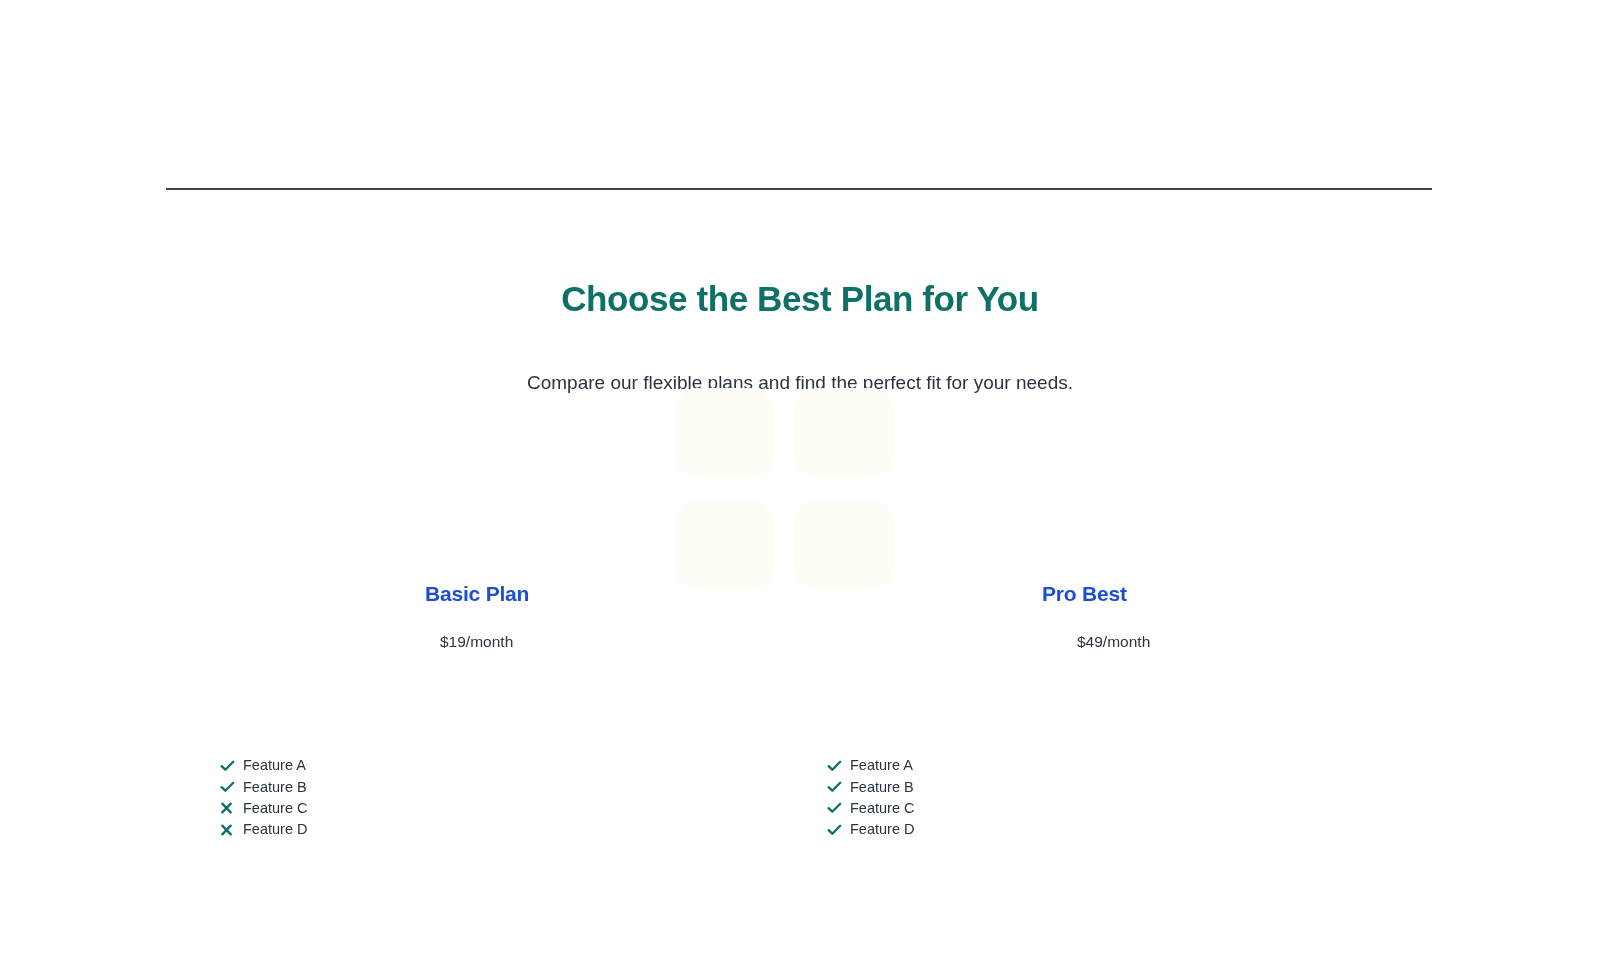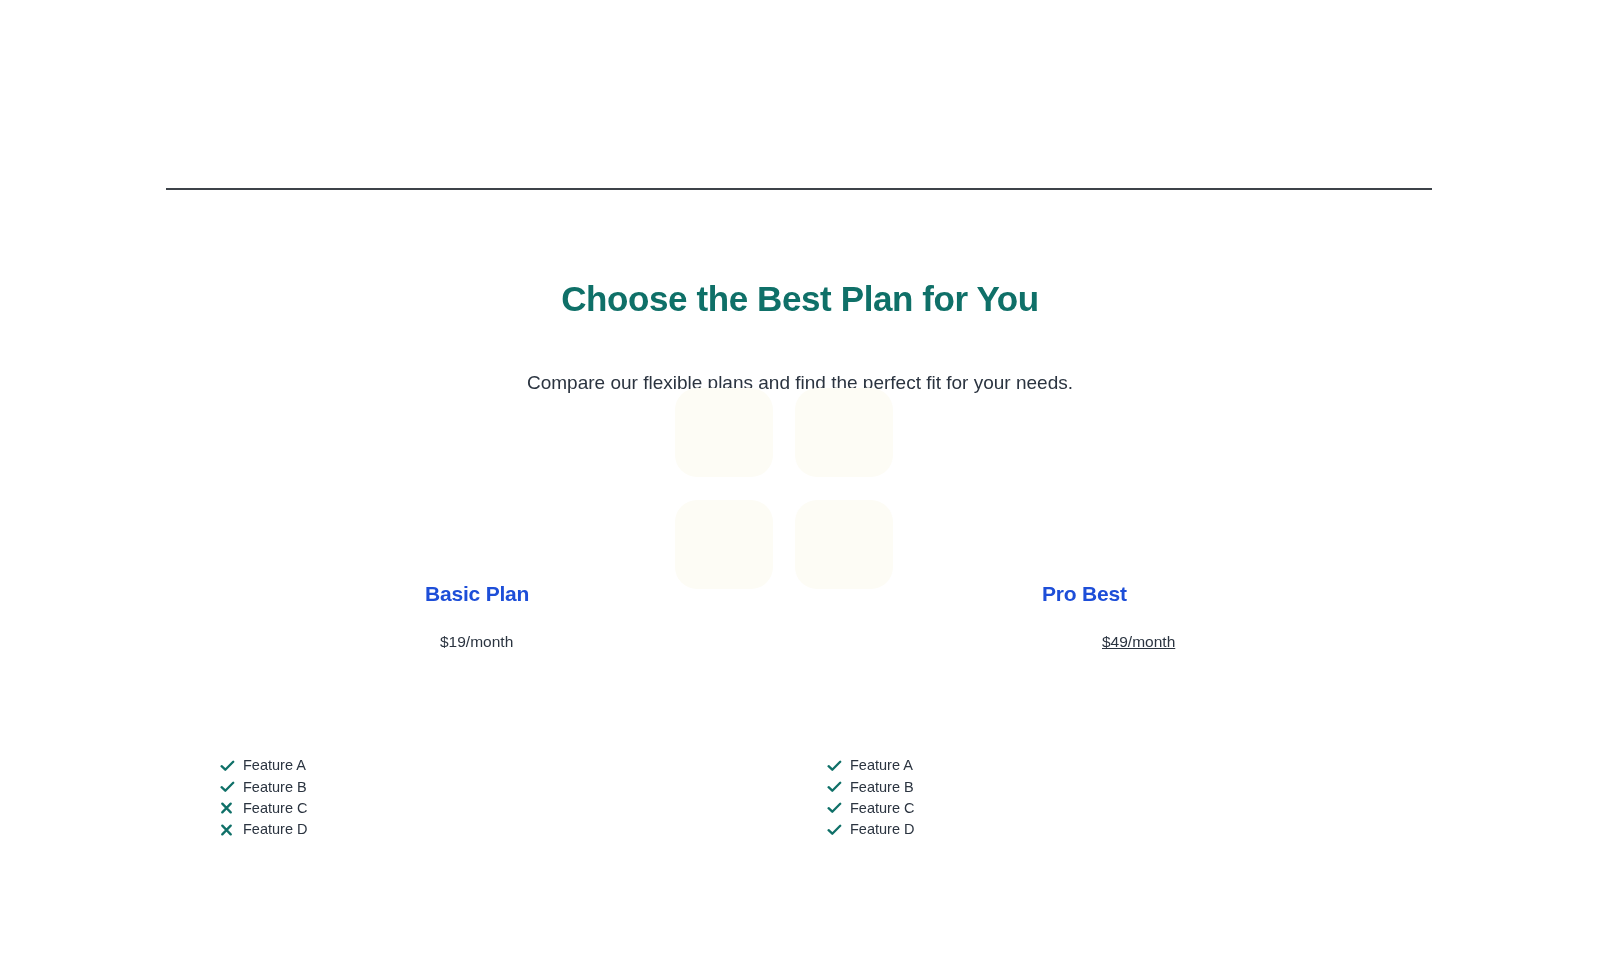--- a/index.html
+++ b/index.html
@@ -89,21 +89,21 @@
   .plan-pro-price {
     position: absolute;
     top: 632px;
     font-size: 15.5px;
     font-weight: 400;
     color: #2b3440;
     line-height: 1.3;
     white-space: nowrap;
   }
   .plan-basic-price { left: 440px; }
-  .plan-pro-price   { left: 1102px; text-decoration: underline; }
+  .plan-pro-price   { left: 1077px; }
 
   
   .feature-list {
     position: absolute;
     top: 748px;
     margin: 7px;
     padding: 0;
     list-style: none;
   }
   .feature-list.basic { left: 213px; }

